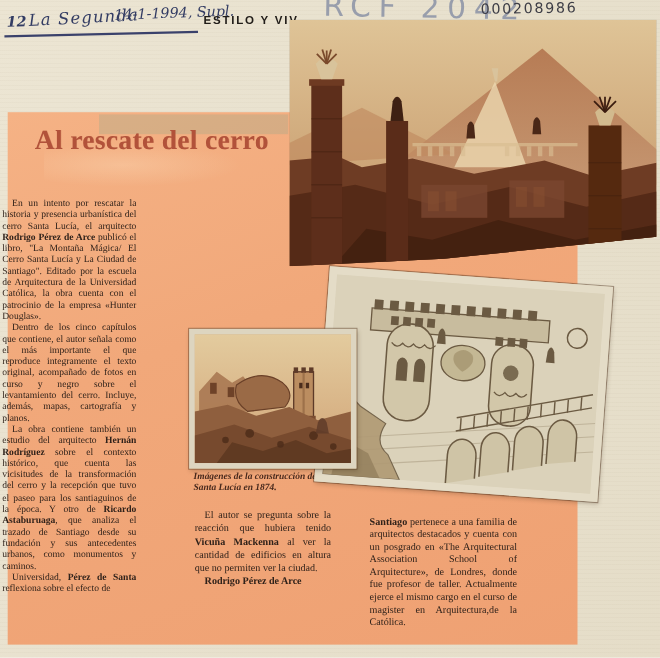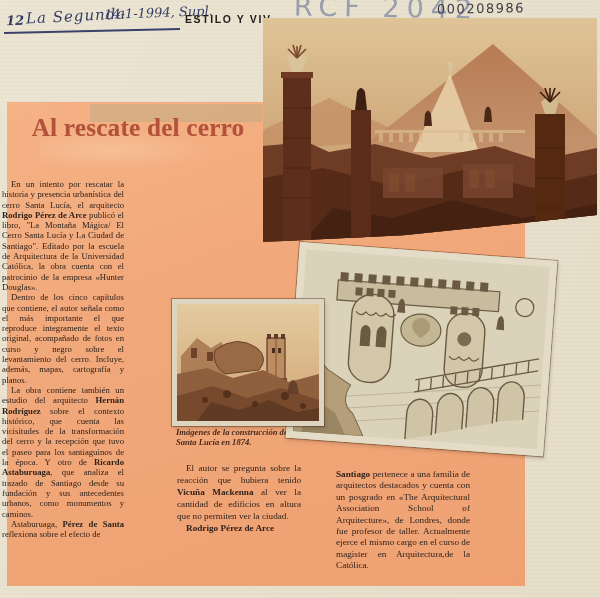--- a/index.html
+++ b/index.html
@@ -73,21 +73,21 @@
   <div id="hw-inventory" class="abs">000208986</div>
 
   <div id="title" class="abs">
     <div>Al rescate del cerro</div>
   </div>
 
   <div id="col-left" class="abs col">
       <p><span>En un intento por rescatar la historia y presencia urbanística del cerro Santa Lucía, el arquitecto </span><span class="b">Rodrigo Pérez de Arce</span><span> publicó el libro, "La Montaña Mágica/ El Cerro Santa Lucía y La Ciudad de Santiago". Editado por la escuela de Arquitectura de la Universidad Católica, la obra cuenta con el patrocinio de la empresa «Hunter Douglas».</span></p>
       <p><span>Dentro de los cinco capítulos que contiene, el autor señala como el más importante el que reproduce integramente el texto original, acompañado de fotos en curso y negro sobre el levantamiento del cerro. Incluye, además, mapas, cartografía y planos.</span></p>
       <p><span>La obra contiene también un estudio del arquitecto </span><span class="b">Hernán Rodríguez</span><span> sobre el contexto histórico, que cuenta las vicisitudes de la transformación del cerro y la recepción que tuvo el paseo para los santiaguinos de la época. Y otro de </span><span class="b">Ricardo Astaburuaga</span><span>, que analiza el trazado de Santiago desde su fundación y sus antecedentes urbanos, como monumentos y caminos.</span></p>
-      <p><span>Astaburuaga, </span><span class="b">Pérez de Santa</span><span> reflexiona sobre el efecto de</span></p>
+      <p><span>Universidad, </span><span class="b">Pérez de Santa</span><span> reflexiona sobre el efecto de</span></p>
     </div>
   <div id="col-mid" class="abs col">
       <p><span>El autor se pregunta sobre la reacción que hubiera tenido </span><span class="b">Vicuña Mackenna</span><span> al ver la cantidad de edificios en altura que no permiten ver la ciudad.</span></p>
       <p><span class="b">Rodrigo Pérez de Arce</span></p>
     </div>
   <div id="col-right" class="abs col">
       <p class="ni"><span class="b">Santiago</span><span> pertenece a una familia de arquitectos destacados y cuenta con un posgrado en «The Arquitectural Association School of Arquitecture», de Londres, donde fue profesor de taller. Actualmente ejerce el mismo cargo en el curso de magister en Arquitectura,de la Católica.</span></p>
     </div>
 
   <div id="caption" class="abs">Imágenes de la construcción del cerro Santa Lucía en 1874.</div>

